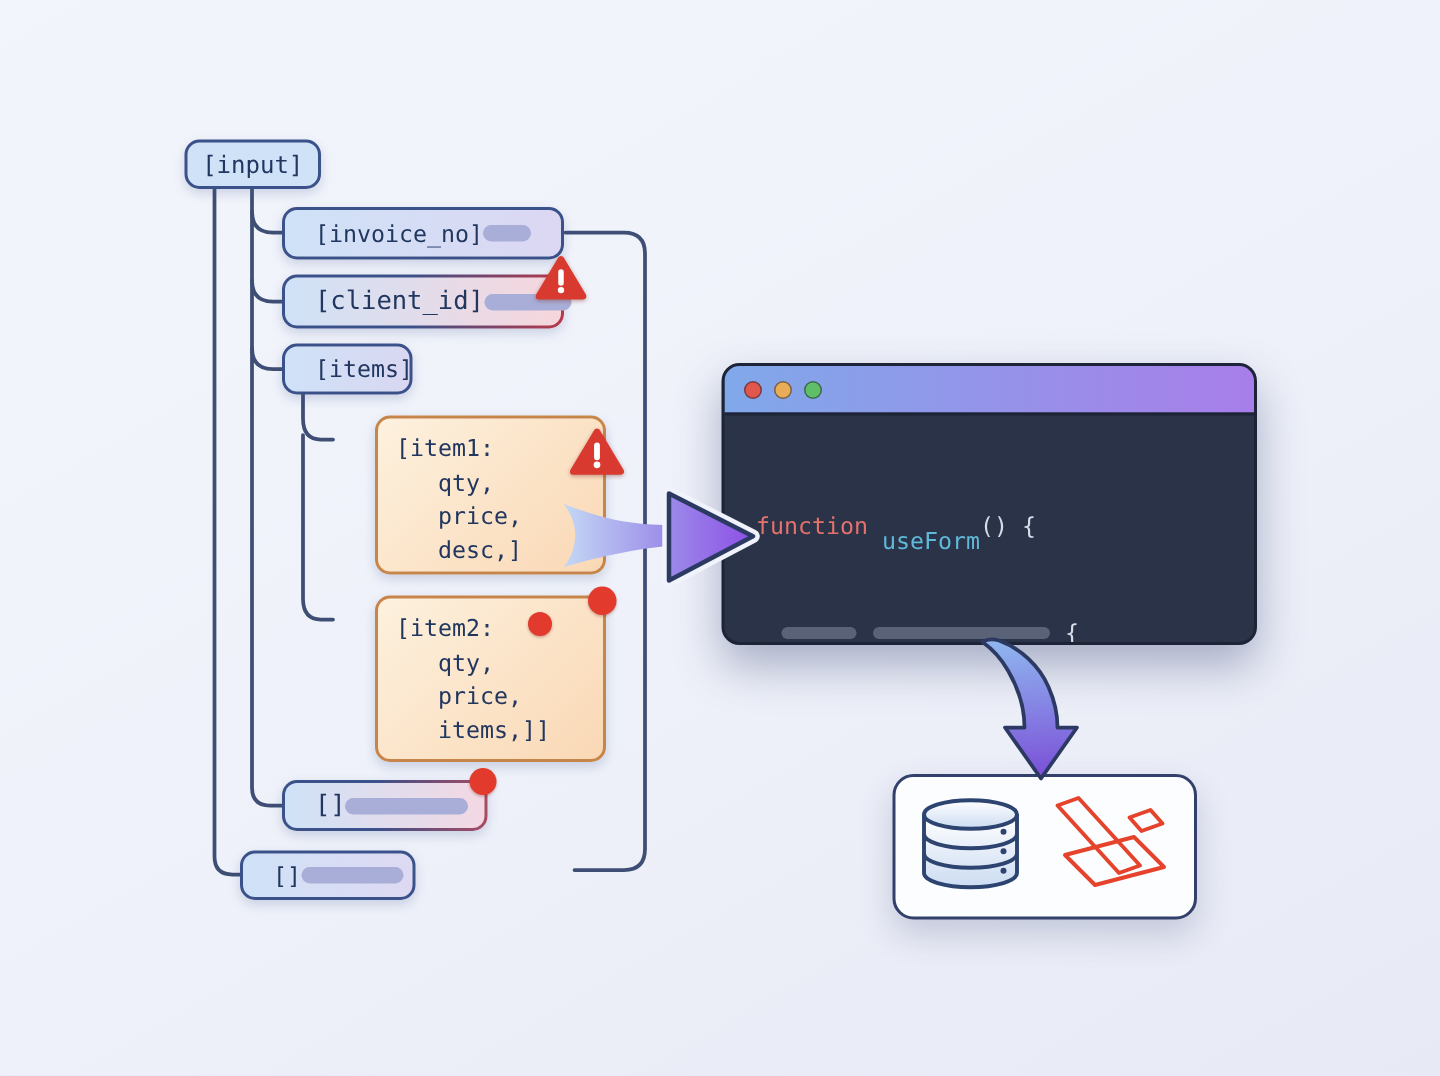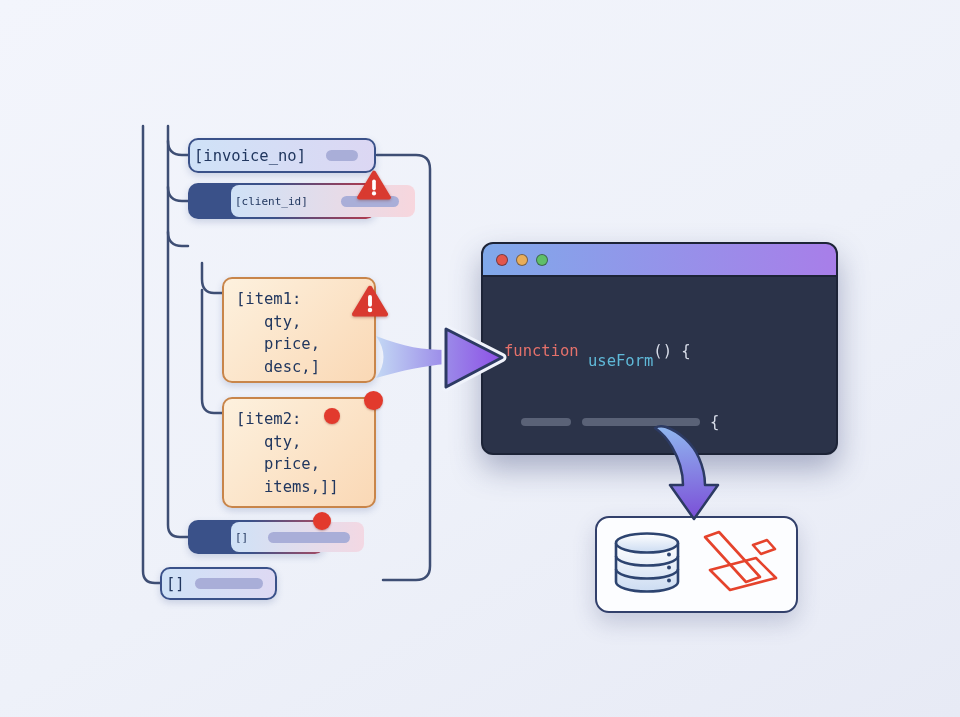--- a/index.html
+++ b/index.html
@@ -10,41 +10,41 @@
   #connectors{z-index:1;}
   #arrows{z-index:3;}
 
   
   .node{position:absolute;z-index:2;box-sizing:border-box;border:2px solid #3a5189;
         border-radius:10px;display:flex;align-items:center;color:#21375f;
         font-size:15.5px;box-shadow:0 3px 7px rgba(70,90,150,0.22);}
   .gnode{position:absolute;z-index:2;box-sizing:border-box;border-radius:10px;padding:2px;
          box-shadow:0 3px 7px rgba(70,90,150,0.22);}
   .gnode .inner{width:100%;height:100%;box-sizing:border-box;border-radius:8px;
-        display:flex;align-items:center;color:#21375f;font-size:11px;margin-left:41px;}
-  .pad{padding:0 4px;}
+        display:flex;align-items:center;color:#21375f;font-size:17px;}
+  .pad{padding:0 20px;}
   .pill{height:11px;border-radius:6px;background:#a9aed8;flex:0 0 auto;margin-left:auto;margin-right:12px;}
   .dot{position:absolute;border-radius:50%;background:#e23a2d;box-shadow:0 1px 2px rgba(120,30,20,0.35);}
   .badge{position:absolute;filter:drop-shadow(0 1px 1.5px rgba(120,30,20,0.4));}
 
   #node-input{left:123px;top:93px;width:91px;height:33px;background:#cfe2f7;justify-content:center;font-size:16px;}
   #node-invoice{left:188px;top:138px;width:188px;height:35px;background:linear-gradient(90deg,#cfe2f7,#dcd7f3);}
   #node-client{left:188px;top:183px;width:188px;height:36px;background:linear-gradient(90deg,#3a5189 45%,#b7394b);}
   #node-client .inner{background:linear-gradient(90deg,#cfe2f7,#f7d6dd);}
   #node-items{left:188px;top:229px;width:87px;height:34px;background:linear-gradient(90deg,#cfe2f7,#d9d7f2);}
   .itembox{border-color:#c8854a;background:linear-gradient(135deg,#fdf1de,#fad8b5);
-           align-items:flex-start;padding:9px 12px;white-space:pre;line-height:22.5px;font-size:15.5px;}
+           align-items:flex-start;padding:9px 12px;white-space:pre;line-height:22.5px;font-size:15.5px;margin-left:28px;}
   #node-item1{left:222px;top:277px;width:154px;height:106px;}
   #node-item2{left:222px;top:397px;width:154px;height:111px;}
   #node-empty1{left:188px;top:520px;width:137px;height:34px;background:linear-gradient(90deg,#3a5189 45%,#a84b63);}
   #node-empty1 .inner{background:linear-gradient(90deg,#cfe2f7,#f3d8e3);}
   #node-empty2{left:160px;top:567px;width:117px;height:33px;background:linear-gradient(90deg,#cfe2f7,#ded9f3);}
 
   
-  .window{position:absolute;z-index:2;left:481px;top:242px;width:357px;height:213px;
+  .window{position:absolute;z-index:2;left:481px;top:242px;width:357px;height:188px;
           box-sizing:border-box;background:#2b3349;border:2px solid #1d2437;border-radius:12px;
           box-shadow:0 14px 30px rgba(55,65,115,0.38);overflow:hidden;}
   .titlebar{height:31px;background:linear-gradient(90deg,#80a9ea,#a87ee9);
             border-bottom:2px solid #1d2437;display:flex;align-items:center;padding-left:13px;gap:8px;}
   .light{width:12px;height:12px;border-radius:50%;box-sizing:border-box;border:1.5px solid rgba(35,35,55,0.55);}
   .light.red{background:#e2574c;} .light.yellow{background:#e9ad58;} .light.green{background:#5fbf69;}
   .codebody{padding-top:16px;font-size:15.5px;line-height:23.5px;color:#d7dce8;white-space:pre;}
   .cline{display:flex;align-items:center;height:23.5px;}
   .tok-kw,.tok-op{color:#e5716b;} .tok-fn,.tok-var{color:#5fb9d8;margin-top:20px;}
   .cpill{height:8px;border-radius:4px;background:#5a6277;flex:0 0 auto;}
@@ -67,40 +67,46 @@
       <path d="M168,126 V525 Q168,537 180,537 H188"></path>
       <path d="M168,141 Q168,155 182,155 H188"></path>
       <path d="M168,187 Q168,201 182,201 H188"></path>
       <path d="M168,232 Q168,246 182,246 H188"></path>
       <path d="M202,263 V279 Q202,293 214,293 H222"></path>
       <path d="M202,290 V399 Q202,413 214,413 H222"></path>
       <path d="M377,155 H416 Q430,155 430,169 V566 Q430,580 416,580 H383"></path>
     </g>
   </svg>
 
+  <div id="node-input" class="node">
+    <span>[input]</span>
+  </div>
 
   <div id="node-invoice" class="node pad">
     <span>[invoice_no]</span>
     <span class="pill" style="width:32px;"></span>
   </div>
 
   <div id="node-client" class="gnode">
     <div class="inner pad">
       <span>[client_id]</span>
       <span class="pill" style="width:58px;"></span>
     </div>
     <span class="badge" style="right:-15px;top:-13px;">
       <svg width="34" height="31" viewBox="0 0 24 22">
         <path d="M12,2 L22.5,19.5 L1.5,19.5 Z" fill="#d93a30" stroke="#d93a30" stroke-width="3" stroke-linejoin="round"></path>
         <line x1="12" y1="8" x2="12" y2="13.2" stroke="#fff" stroke-width="2.6" stroke-linecap="round"></line>
         <circle cx="12" cy="16.6" r="1.5" fill="#fff"></circle>
       </svg>
     </span>
   </div>
 
+  <div id="node-items" class="node pad">
+    <span>[items]</span>
+  </div>
 
   <div id="node-item1" class="node itembox">
     <span>[item1:
    qty,
    price,
    desc,]</span>
     <span class="badge" style="right:-14px;top:-17px;">
       <svg width="36" height="33" viewBox="0 0 24 22">
         <path d="M12,2 L22.5,19.5 L1.5,19.5 Z" fill="#d93a30" stroke="#d93a30" stroke-width="3" stroke-linejoin="round"></path>
         <line x1="12" y1="8" x2="12" y2="13.2" stroke="#fff" stroke-width="2.6" stroke-linecap="round"></line>

